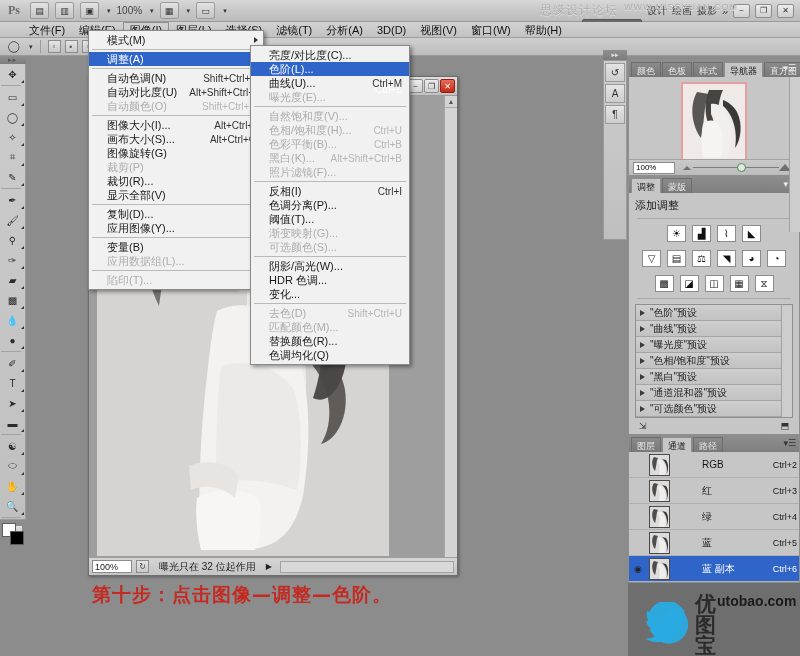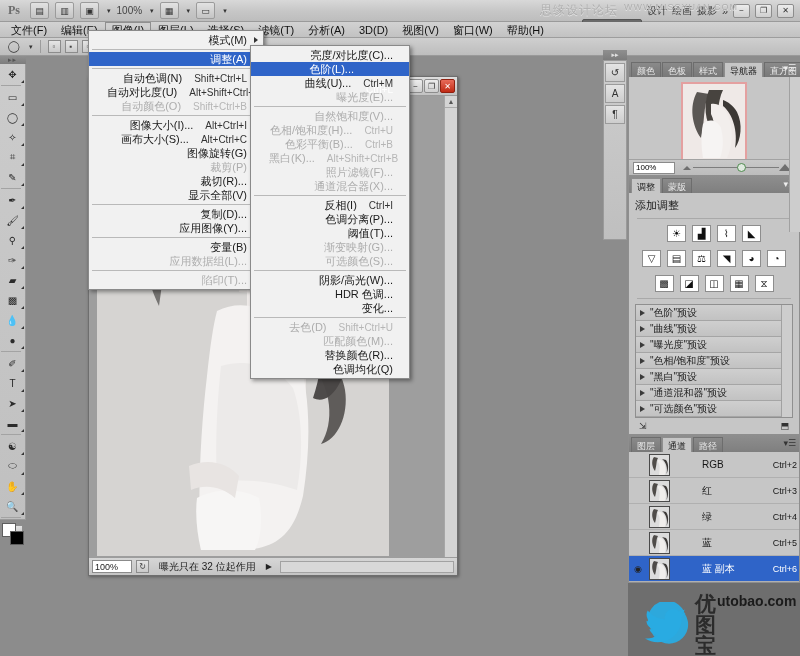--- a/index.html
+++ b/index.html
@@ -55,21 +55,21 @@
     display:flex;gap:6px; pointer-events:none;
     text-shadow: 0 1px 0 #e6e6e6;
   }
   .watermark .wm2{ font-size:9px; letter-spacing:1px; }
 
   
   .menubar{
     position:absolute;left:0;top:22px;width:800px;height:16px;
     background:linear-gradient(180deg,#d2d2d2,#c2c2c2);
     border-bottom:1px solid #9d9d9d;
-    display:flex; align-items:center; padding-left:4px;
+    display:flex; align-items:center; padding-left:22px;
   }
   .menuitem{
     font-size:11px; padding:1px 7px; color:#111; line-height:14px; white-space:nowrap;
   }
   .menuitem.active{ background:#cfcfcf; border:1px solid #8f8f8f; padding:0px 6px; }
 
   
   .optionsbar{
     position:absolute;left:0;top:38px;width:800px;height:18px;
     background:linear-gradient(180deg,#cfcfcf,#bdbdbd);
@@ -144,22 +144,22 @@
   .vscroll .sbtn{height:12px;border-bottom:1px solid #aaa;display:flex;align-items:center;justify-content:center;font-size:7px;color:#555;}
 
   
   .menu{
     position:absolute; background:#f1f1f1; border:1px solid #8a8a8a;
     box-shadow:2px 2px 4px rgba(0,0,0,.4); padding:2px 0; z-index:60;
   }
   #image-menu{ left:88px; top:30px; width:176px; }
   #adjust-submenu{ left:250px; top:45px; width:160px; }
   .mrow{
-    height:14px; display:flex; align-items:center; padding:0 16px 0 18px;
-    font-size:11px; color:#1a1a1a; position:relative; white-space:nowrap;text-align:right;
+    height:14px; display:flex; align-items:center; padding:0 7px 0 18px;
+    font-size:11px; color:#1a1a1a; position:relative; white-space:nowrap;
   }
   .mrow .lbl{ flex:1; }
   .mrow .sc{ font-size:10px; color:#333; margin-left:12px; font-family:"Liberation Sans",sans-serif;}
   .mrow.dim{ color:#adadad; }
   .mrow.dim .sc{ color:#b6b6b6; }
   .mrow.hl{ background:#2f64c8; color:#fff; }
   .mrow.hl .sc{ color:#fff;margin-top:41px; }
   .mrow .sub{ position:absolute; right:5px; top:4px; width:0;height:0;
     border-top:3.5px solid transparent;border-bottom:3.5px solid transparent;border-left:4px solid #333; }
   .mrow.hl .sub{ border-left-color:#fff; }
@@ -756,23 +756,20 @@
         <span class="lbl">色彩平衡(B)...</span>
         <span class="sc">Ctrl+B</span>
       </div>
       <div class="mrow dim">
         <span class="lbl">黑白(K)...</span>
         <span class="sc">Alt+Shift+Ctrl+B</span>
       </div>
       <div class="mrow dim">
         <span class="lbl">照片滤镜(F)...</span>
       </div>
-      <div class="mrow dim">
-        <span class="lbl">通道混合器(X)...</span>
-      </div>
       <div class="msep"></div>
       <div class="mrow">
         <span class="lbl">反相(I)</span>
         <span class="sc">Ctrl+I</span>
       </div>
       <div class="mrow">
         <span class="lbl">色调分离(P)...</span>
       </div>
       <div class="mrow">
         <span class="lbl">阈值(T)...</span>
@@ -802,20 +799,21 @@
         <span class="lbl">匹配颜色(M)...</span>
       </div>
       <div class="mrow">
         <span class="lbl">替换颜色(R)...</span>
       </div>
       <div class="mrow">
         <span class="lbl">色调均化(Q)</span>
       </div>
     </div>
 
+  <div class="caption">第十步：点击图像—调整—色阶。</div>
 
   <div class="logo">
     <div class="bird">
       <svg width="46" height="44" viewBox="0 0 46 44">
         <path d="M3 20 A19 19 0 0 1 40 12 A19 19 0 1 1 8 33 Z" fill="#29abe2" opacity="0.95"></path>
         <path d="M41 13 c-2 1.4 -4.4 2.4 -6.8 2.9 -2-2.1 -4.8-3.4 -7.9-3.4 -6 0 -10.8 4.8 -10.8 10.8 0 .85 .1 1.7 .3 2.5 -9-0.45 -17-4.75 -22.3-11.3 -.95 1.6 -1.5 3.4 -1.5 5.4 0 3.75 1.9 7.05 4.8 9 -1.75-.05 -3.4-.55 -4.85-1.35v.15c0 5.25 3.7 9.6 8.65 10.6 -.9.25 -1.85.4 -2.85.4 -.7 0 -1.35-.1 -2-.2 1.35 4.3 5.35 7.4 10.05 7.5 -3.7 2.9 -8.35 4.6 -13.4 4.6" fill="#ffffff" opacity="0"></path>
         <path d="M44 12.5c-1.6 .7-3.3 1.2-5.1 1.4 1.85-1.1 3.25-2.85 3.9-4.9-1.7 1-3.6 1.75-5.6 2.15-1.6-1.7-3.9-2.8-6.45-2.8-4.9 0-8.85 3.95-8.85 8.85 0 .7.08 1.37.23 2.02-7.35-.37-13.87-3.9-18.24-9.25-.77 1.3-1.2 2.82-1.2 4.45 0 3.07 1.56 5.78 3.94 7.37-1.45-.05-2.82-.45-4.01-1.1v.1c0 4.29 3.05 7.87 7.1 8.68-.74.2-1.53.31-2.34.31-.57 0-1.13-.05-1.67-.16 1.13 3.52 4.4 6.08 8.28 6.15-3.03 2.38-6.86 3.8-11.01 3.8-.71 0-1.42-.04-2.11-.12 3.93 2.52 8.59 3.99 13.6 3.99 16.32 0 25.25-13.52 25.25-25.25 0-.38-.01-.77-.03-1.15 1.73-1.25 3.24-2.81 4.43-4.59z" fill="#29abe2" transform="translate(-1,-1) scale(0.95)"></path>
       </svg>
     </div>
     <div class="txt">

